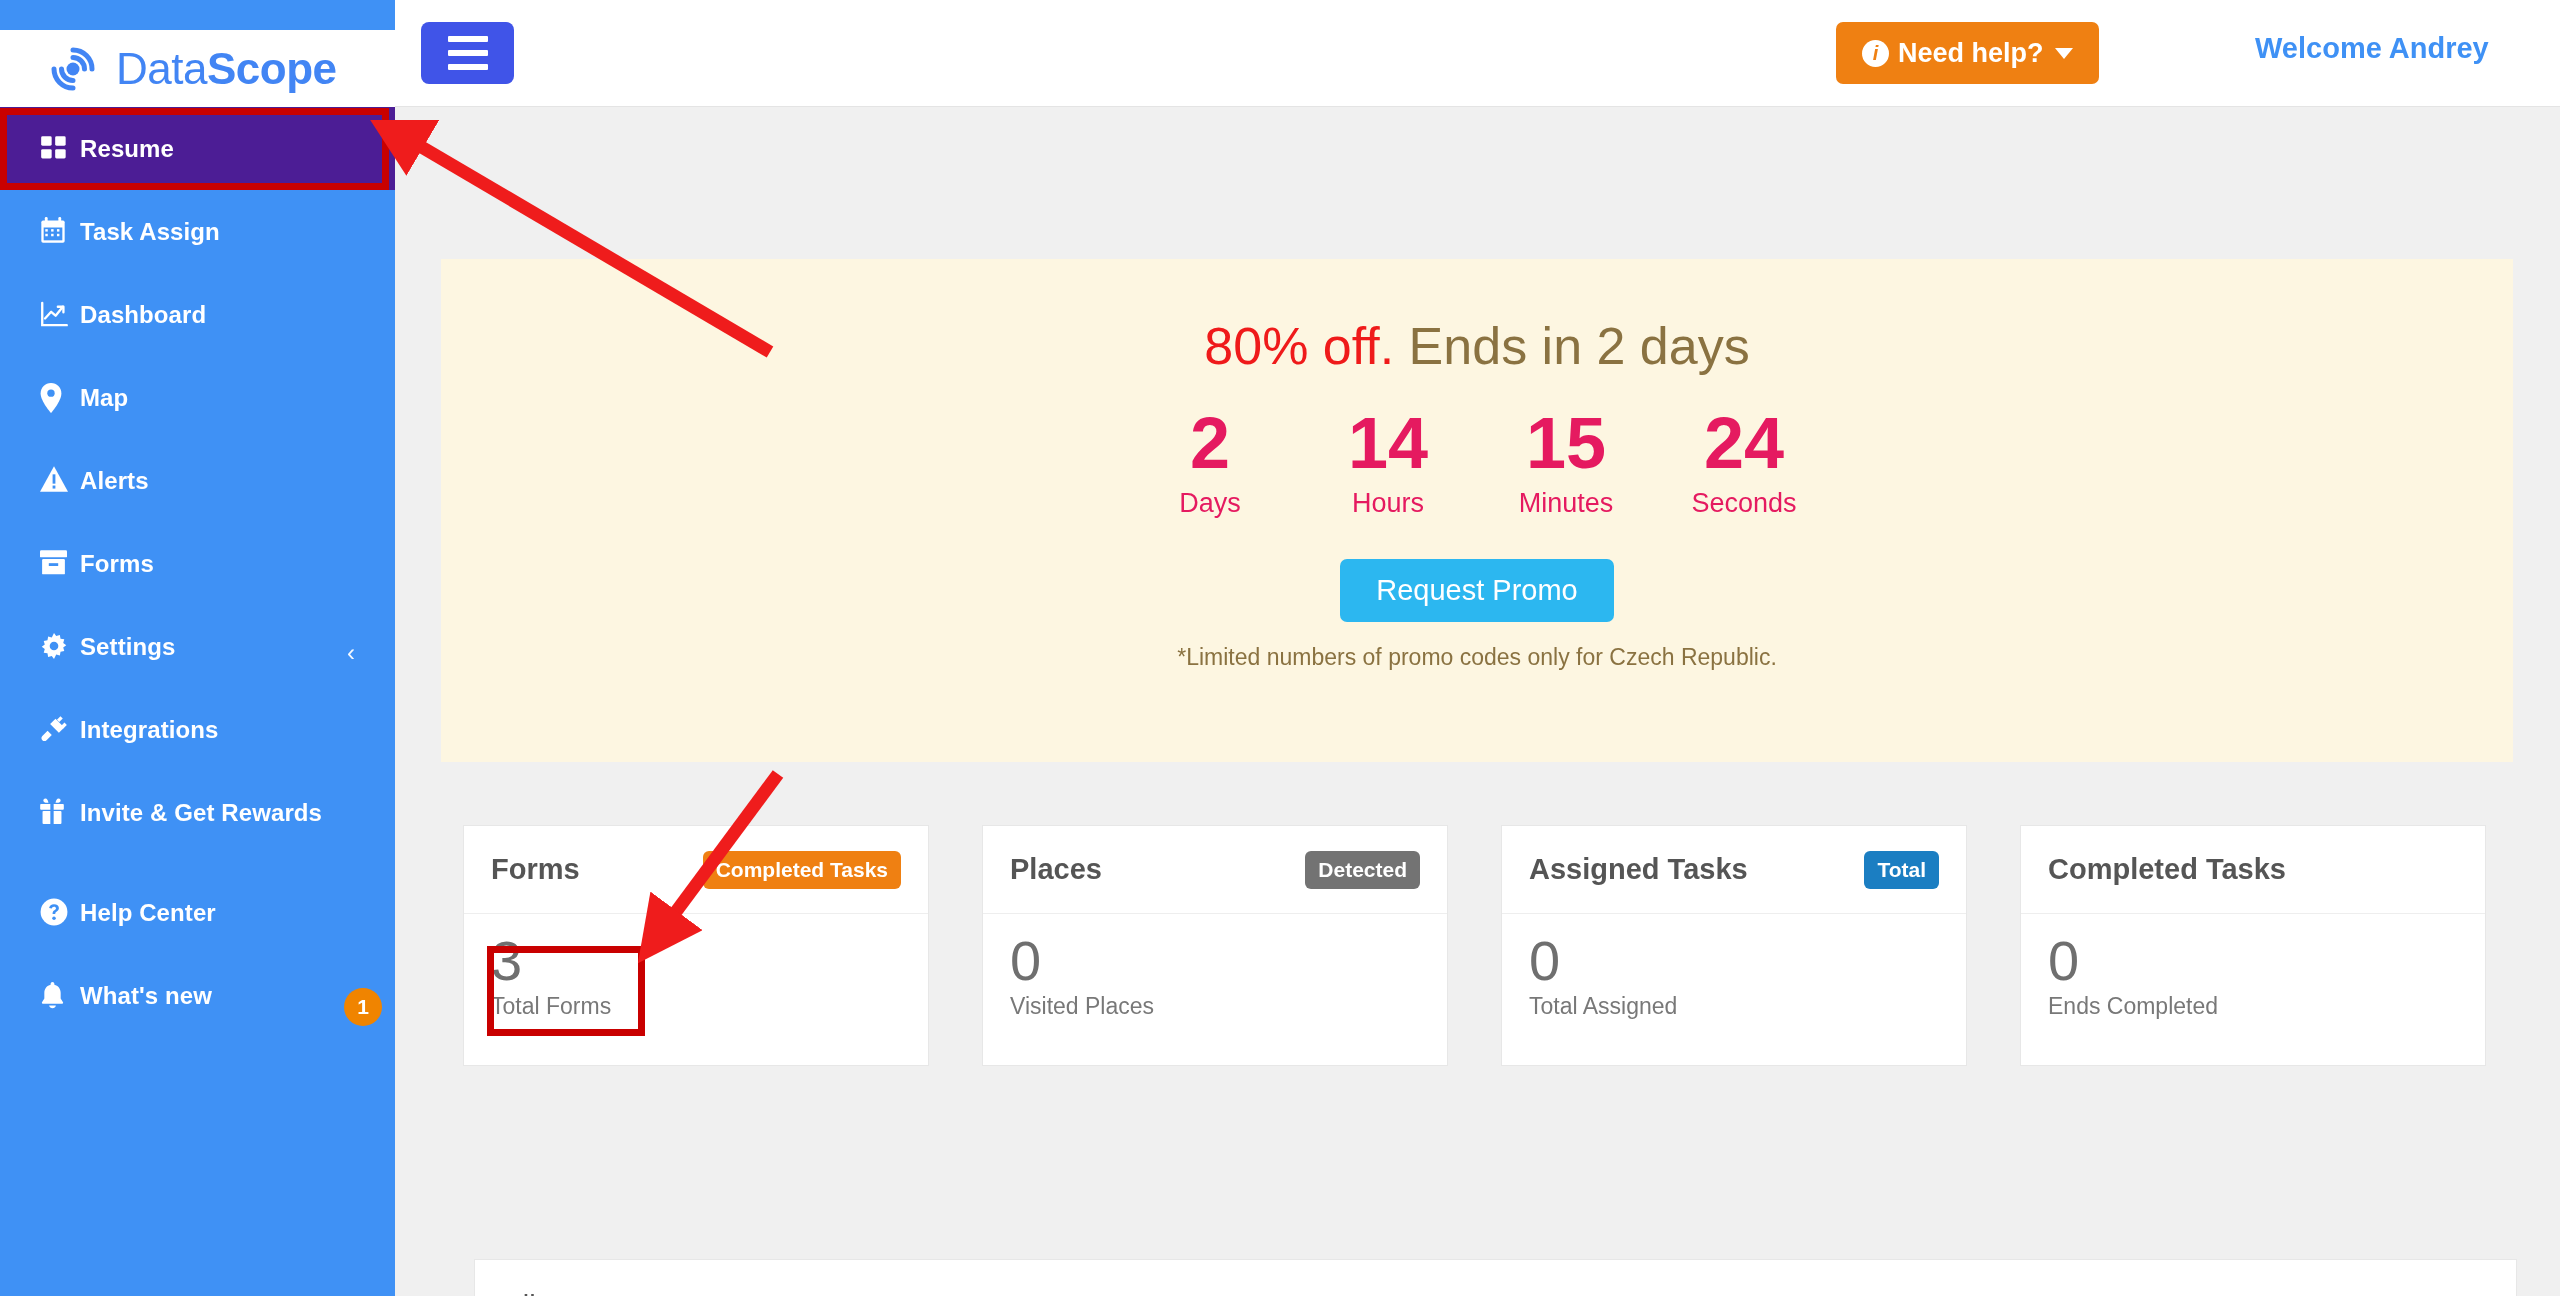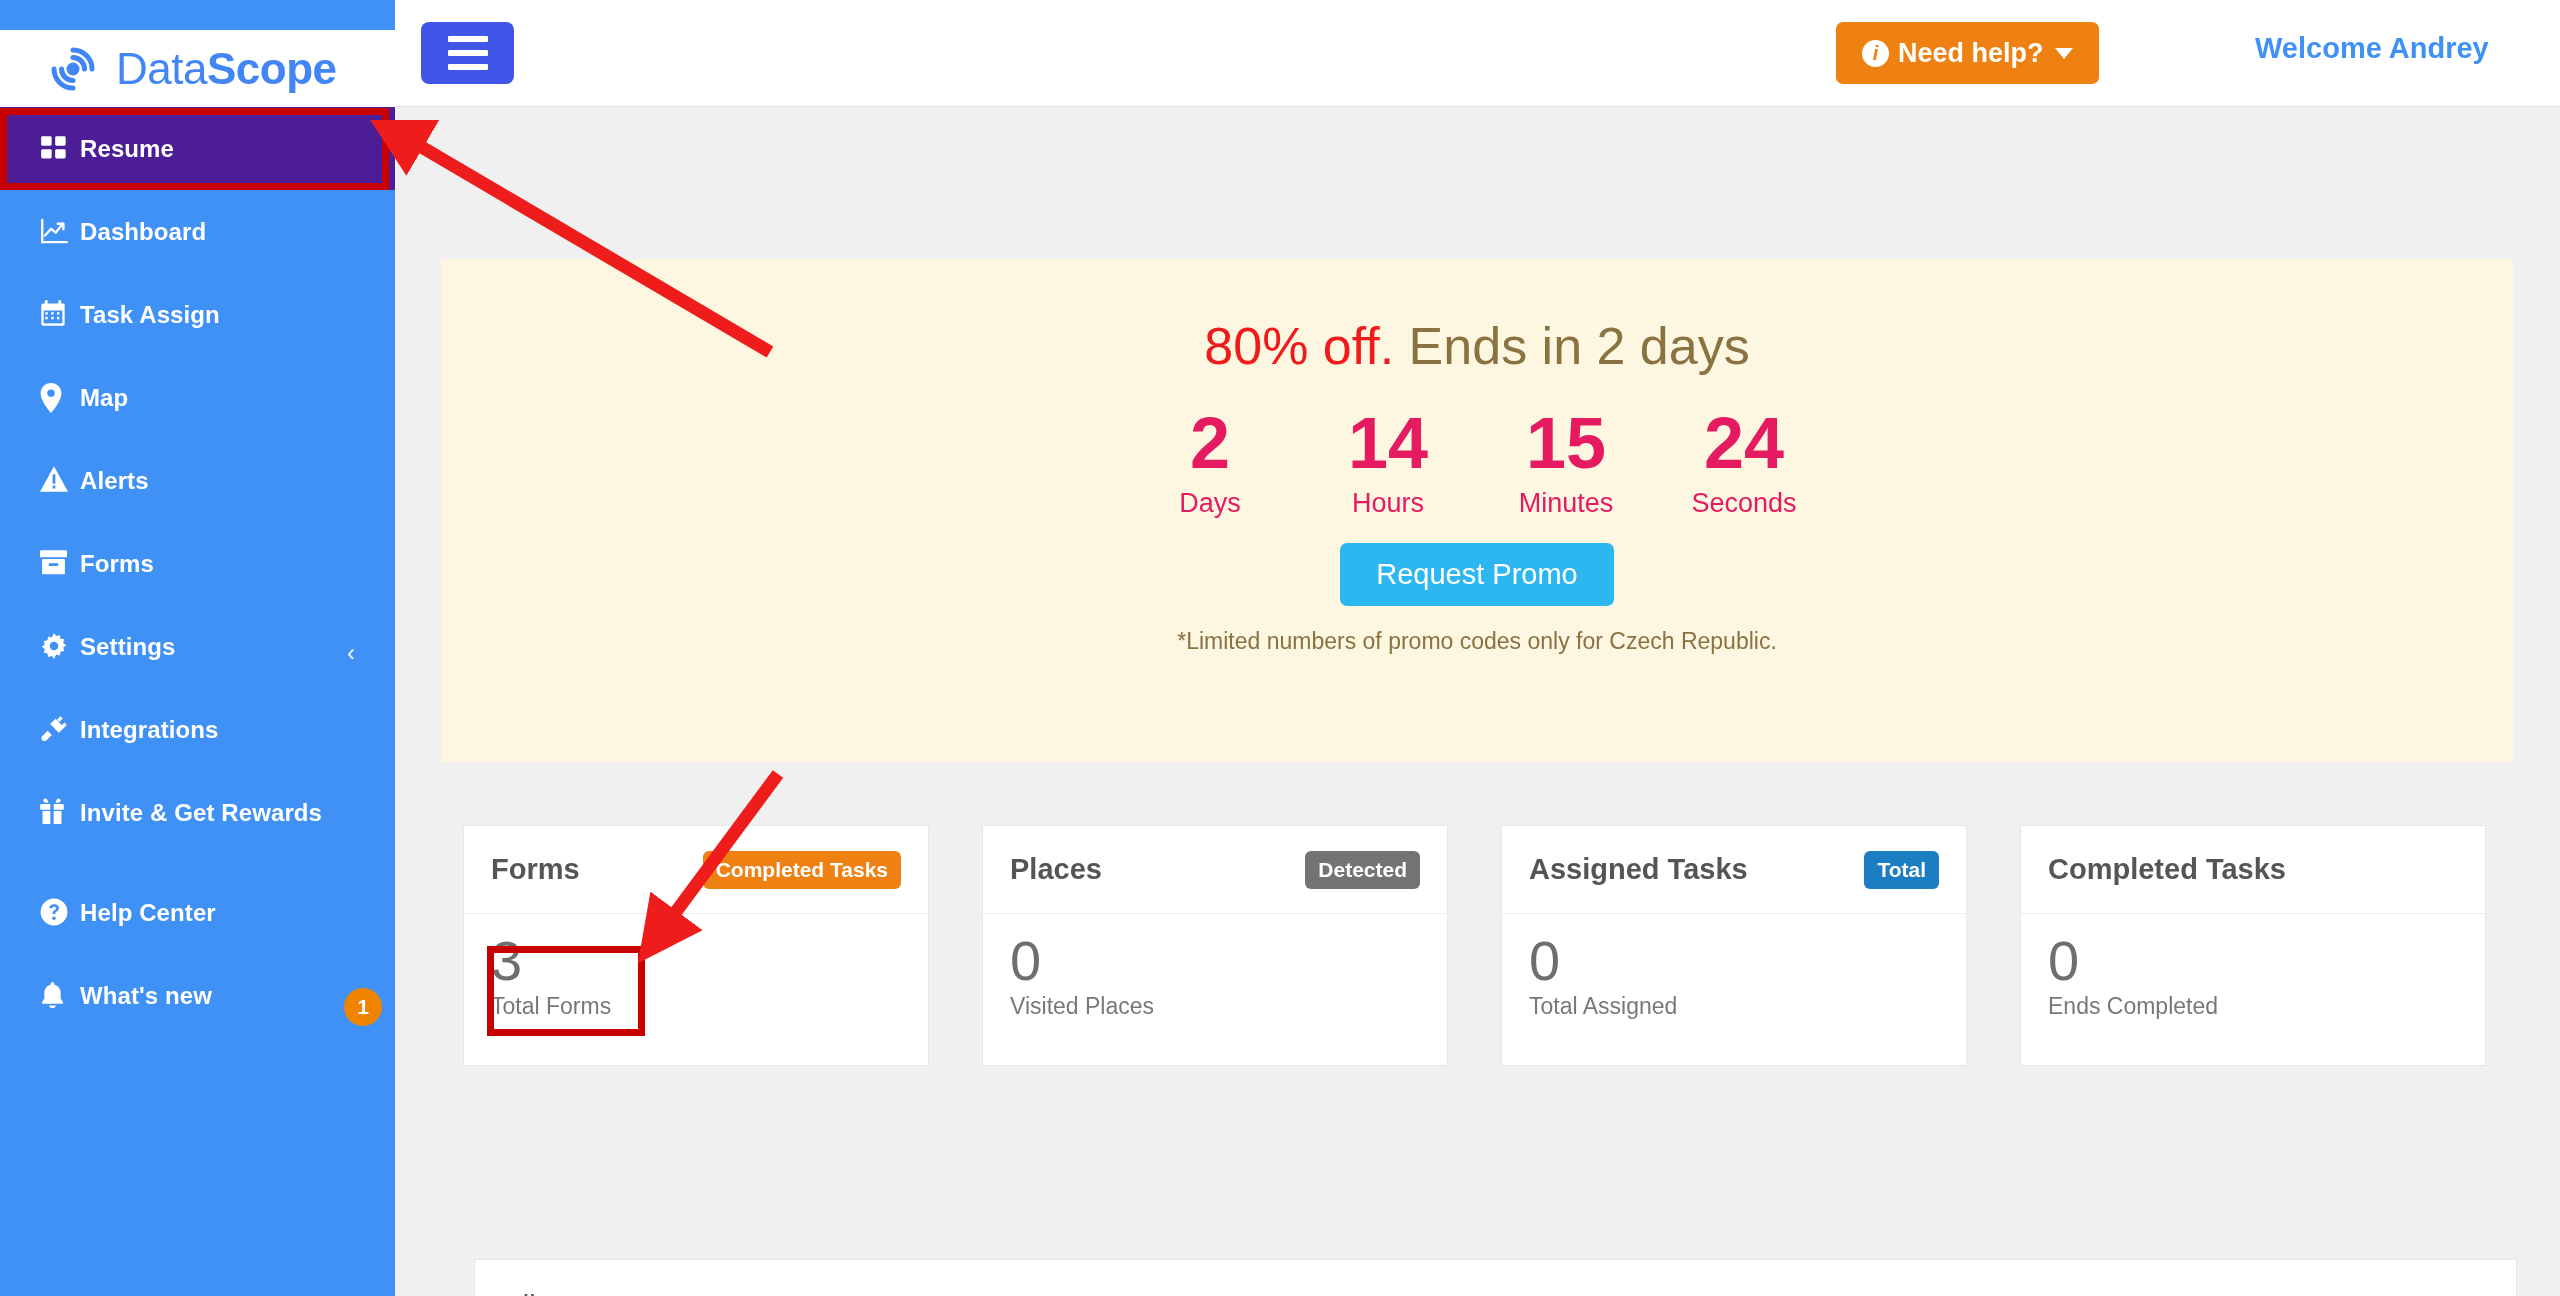--- a/index.html
+++ b/index.html
@@ -118,21 +118,21 @@
   #promo-head { margin-top: 57px; font-size: 52px; font-weight: 400; color: #8a7241; }
   #promo-head .off { color: #ef1a1a; }
   #countdown {
     display: flex; justify-content: center;
     margin-top: 30px;
   }
   .cd-cell { width: 178px; }
   .cd-num { font-size: 72px; font-weight: 700; color: #e51a60; line-height: 1.05; }
   .cd-lbl { font-size: 27px; color: #e51a60; margin-top: 6px; }
   #promo-btn {
-    margin-top: 24px;
+    margin-top: 40px;
     display: inline-block;
     background: #2cb7f0; border: none; border-radius: 7px;
     color: #fff; font-size: 29px; padding: 15px 36px;
     cursor: pointer; font-family: "Liberation Sans", sans-serif;
   }
   #promo-note { margin-top: 22px; font-size: 23px; color: #8a7241; }
 
   
   #cards {
     position: absolute; left: 68px; top: 718px;
@@ -199,31 +199,20 @@
   <div class="nav-item active">
     <span class="ico">
       <svg width="28" height="28" viewBox="0 0 24 24" fill="#fff">
         <rect x="1" y="2" width="9" height="8" rx="1.2"></rect>
           <rect x="13" y="2" width="9" height="8" rx="1.2"></rect>
         <rect x="1" y="13" width="9" height="8" rx="1.2"></rect>
           <rect x="13" y="13" width="9" height="8" rx="1.2"></rect>
       </svg>
     </span>
     <span class="lbl">Resume</span>
-  </div>
-
-  <div class="nav-item">
-    <span class="ico">
-      <svg width="29" height="28" viewBox="0 0 26 24" fill="none" stroke="#fff" stroke-width="2.1">
-        <path d="M2 2 v20 h22" stroke-linecap="round"></path>
-        <path d="M4.5 16 l5.5-6 4 3.5 6.5-8" stroke-linecap="round" stroke-linejoin="round"></path>
-        <path d="M16 5.5 h5 v5" stroke-linecap="round" stroke-linejoin="round"></path>
-      </svg>
-    </span>
-    <span class="lbl">Dashboard</span>
   </div>
 
   <div class="nav-item">
     <span class="ico">
       <svg width="26" height="28" viewBox="0 0 22 24" fill="#fff">
         <rect x="1" y="3" width="20" height="19" rx="1.5"></rect>
         <rect x="3" y="9" width="16" height="11" fill="#3f91f5"></rect>
         <rect x="4.4" y="10.4" width="2.1" height="2.1" fill="#fff"></rect>
           <rect x="9.4" y="10.4" width="2.1" height="2.1" fill="#fff"></rect>
           <rect x="14.4" y="10.4" width="2.1" height="2.1" fill="#fff"></rect>
@@ -232,20 +221,31 @@
           <rect x="14.4" y="14.4" width="2.1" height="2.1" fill="#fff"></rect>
         <rect x="4" y="0" width="2.4" height="5" rx="1"></rect>
           <rect x="15.6" y="0" width="2.4" height="5" rx="1"></rect>
       </svg>
     </span>
     <span class="lbl">Task Assign</span>
   </div>
 
   <div class="nav-item">
     <span class="ico">
+      <svg width="29" height="28" viewBox="0 0 26 24" fill="none" stroke="#fff" stroke-width="2.1">
+        <path d="M2 2 v20 h22" stroke-linecap="round"></path>
+        <path d="M4.5 16 l5.5-6 4 3.5 6.5-8" stroke-linecap="round" stroke-linejoin="round"></path>
+        <path d="M16 5.5 h5 v5" stroke-linecap="round" stroke-linejoin="round"></path>
+      </svg>
+    </span>
+    <span class="lbl">Dashboard</span>
+  </div>
+
+  <div class="nav-item">
+    <span class="ico">
       <svg width="22" height="30" viewBox="0 0 18 26" fill="#fff">
         <path d="M9 0C4 0 0 4 0 9c0 6.6 9 17 9 17s9-10.4 9-17c0-5-4-9-9-9z"></path>
         <circle cx="9" cy="8.8" r="3.2" fill="#3f91f5"></circle>
       </svg>
     </span>
     <span class="lbl">Map</span>
   </div>
 
   <div class="nav-item">
     <span class="ico">

